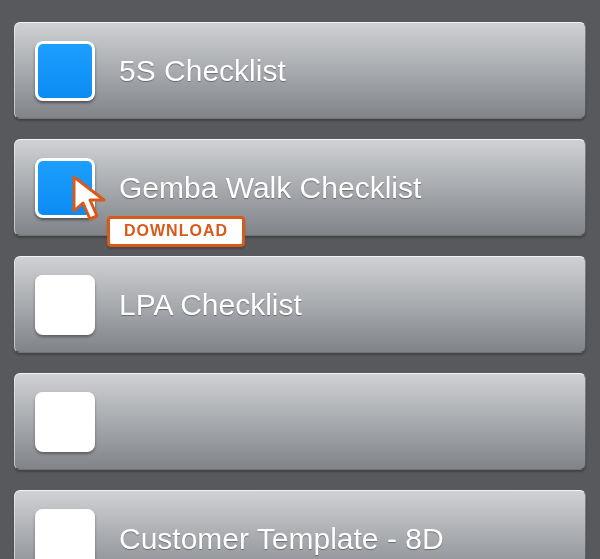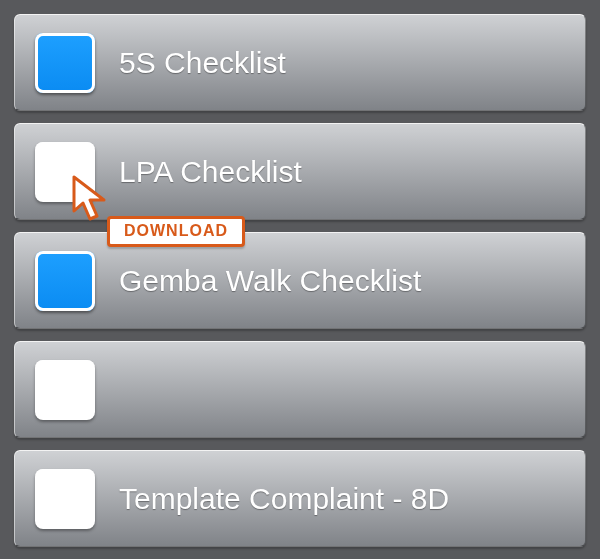--- a/index.html
+++ b/index.html
@@ -19,20 +19,21 @@
     border-top: 1px solid rgba(255,255,255,0.9);
     border-left: 1px solid rgba(255,255,255,0.5);
     border-right: 1px solid rgba(0,0,0,0.35);
     border-bottom: 1px solid rgba(0,0,0,0.45);
     box-shadow: 0 2px 2px rgba(0,0,0,0.25);
     display: flex;
     align-items: center;
     padding: 0 20px;
     gap: 24px;
     cursor: pointer;
+    margin-top: 8px;
   }
   .checkbox {
     width: 60px; height: 60px;
     border-radius: 8px;
     background: #fff;
     box-shadow: 0 2px 3px rgba(0,0,0,0.35), inset 0 1px 0 rgba(255,255,255,0.8);
     flex-shrink: 0;
   }
   .checkbox.checked {
     background: linear-gradient(180deg, #1ea0ff 0%, #0a8bf2 100%);
@@ -71,36 +72,36 @@
 <body>
 
 <div class="list">
 
   <div class="item">
     <div class="checkbox checked"></div>
     <div class="label">5S Checklist</div>
   </div>
 
   <div class="item">
-    <div class="checkbox"></div>
-    <div class="label">LPA Checklist</div>
+    <div class="checkbox checked"></div>
+    <div class="label">Gemba Walk Checklist</div>
   </div>
 
   <div class="item">
-    <div class="checkbox checked"></div>
-    <div class="label">Gemba Walk Checklist</div>
+    <div class="checkbox"></div>
+    <div class="label">LPA Checklist</div>
   </div>
 
   <div class="item">
     <div class="checkbox"></div>
   </div>
 
   <div class="item">
     <div class="checkbox"></div>
-    <div class="label">Template Complaint - 8D</div>
+    <div class="label">Customer Template - 8D</div>
   </div>
 
 </div>
 
 <div class="cursor-wrap">
   <svg width="48" height="48" viewBox="0 0 48 48">
     <path d="M4 2 L4 36 L13 28 L20 44 L27 41 L20 25 L34 25 Z" fill="#ffffff" stroke="#d85a1a" stroke-width="3" stroke-linejoin="round"></path>
   </svg>
   <div class="tooltip">
     <span>DOWNLOAD</span>

